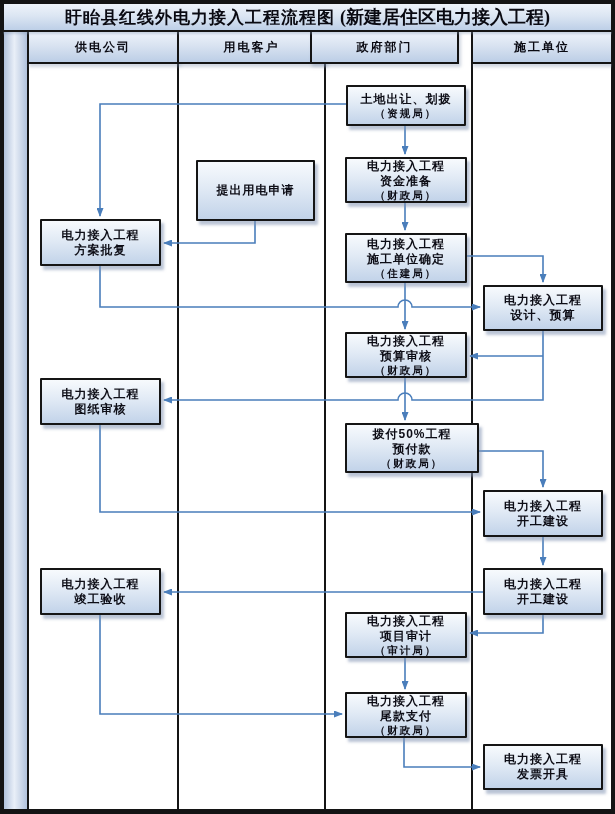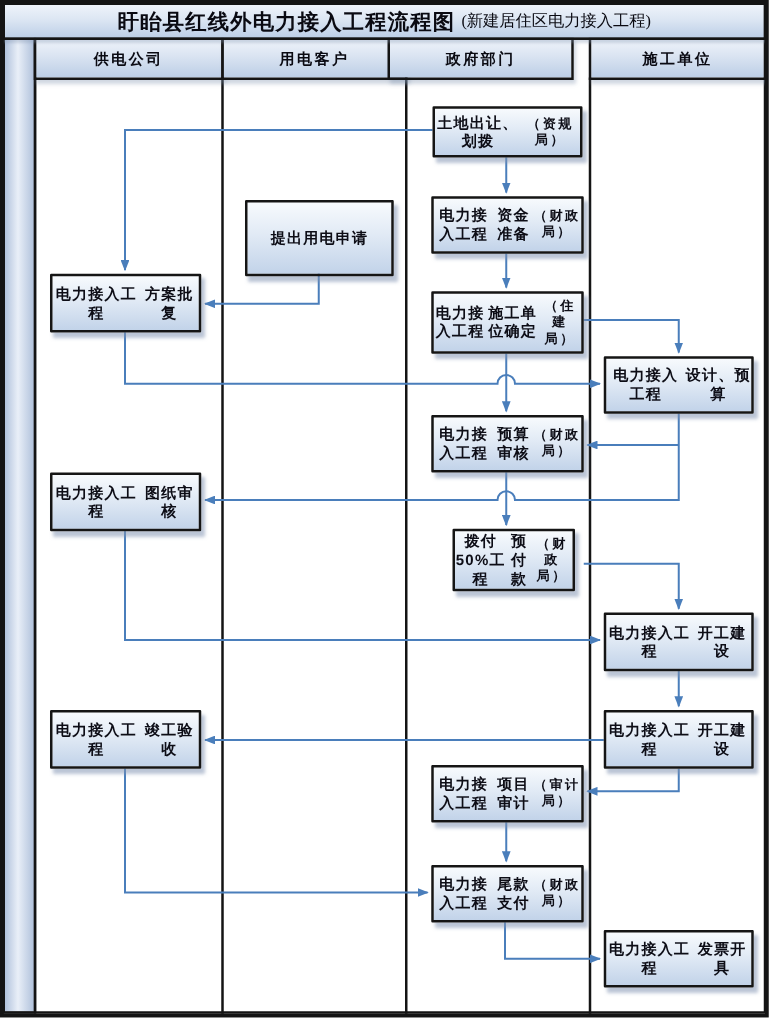--- a/index.html
+++ b/index.html
@@ -8,21 +8,21 @@
   .outer-frame { position:absolute; inset:0; border:3px solid #141414; z-index:15; pointer-events:none; }
 
   .title-bar {
     position:absolute; left:2px; top:2px; width:611px; height:30px;
     border:2px solid #141414;
     background:linear-gradient(180deg,#eef3fa 0%,#dce6f3 45%,#bdcfe7 100%);
     display:flex; align-items:center; justify-content:center;
     z-index:10; box-shadow:0 2px 2px rgba(130,148,178,.35);
   }
   .title-main { font-size:17px; font-weight:bold; color:#0a0a12; letter-spacing:1px; }
-  .title-sub  { font-size:13px; font-weight:normal; color:#0a0a12; font-family:"Liberation Serif", serif; margin-left:5px; }
+  .title-sub  { font-size:18px; font-weight:bold; color:#0a0a12; font-family:"Liberation Serif", serif; margin-left:5px; }
 
   .left-strip {
     position:absolute; left:2px; top:30px; width:27px; height:781px;
     border:2px solid #141414;
     background:linear-gradient(90deg,#b1c2dc 0%,#e9eff8 45%,#b1c2dc 100%);
     z-index:2;
   }
   .board { position:absolute; left:27px; top:30px; width:586px; height:781px; border:2px solid #141414; background:#ffffff; z-index:1; }
 
   .lane-header {
@@ -34,21 +34,21 @@
     z-index:6; box-shadow:2px 3px 3px rgba(120,140,170,.35);
   }
   .lane-divider { position:absolute; top:62px; height:749px; width:2px; background:#141414; z-index:3; }
 
   .edges { position:absolute; left:0; top:0; z-index:5; pointer-events:none; }
 
   .node {
     position:absolute; border:2px solid #151515; border-radius:1px;
     background:linear-gradient(180deg,#f7fafd 0%,#e1eaf5 45%,#c2d3e9 100%);
     box-shadow:3px 4px 3px rgba(130,148,178,.55);
-    display:flex; align-items:center; justify-content:center;
+    display:flex; flex-direction:column; align-items:center; justify-content:center;
     font-size:12px; font-weight:bold; color:#0d0d16; line-height:15px; letter-spacing:1px;
     text-align:center; z-index:8;
   }
   .node .sub { font-size:10.5px; line-height:13px; font-family:Liberation Sans, sans-serif; font-weight:600; letter-spacing:2px; }
 </style>
 </head>
 <body>
 
 <div class="canvas">
   <div class="outer-frame"></div>
@@ -110,21 +110,21 @@
   <div class="node" style="left:345px;top:233px;width:122px;height:50px;">
     <span>电力接入工程</span>
     <span>施工单位确定</span>
     <span class="sub">（住建局）</span>
   </div>
   <div class="node" style="left:345px;top:332px;width:122px;height:46px;">
     <span>电力接入工程</span>
     <span>预算审核</span>
     <span class="sub">（财政局）</span>
   </div>
-  <div class="node" style="left:362px;top:423px;width:98px;height:50px;">
+  <div class="node" style="left:345px;top:423px;width:134px;height:50px;">
     <span>拨付50%工程</span>
     <span>预付款</span>
     <span class="sub">（财政局）</span>
   </div>
   <div class="node" style="left:345px;top:612px;width:122px;height:46px;">
     <span>电力接入工程</span>
     <span>项目审计</span>
     <span class="sub">（审计局）</span>
   </div>
   <div class="node" style="left:345px;top:692px;width:122px;height:46px;">

